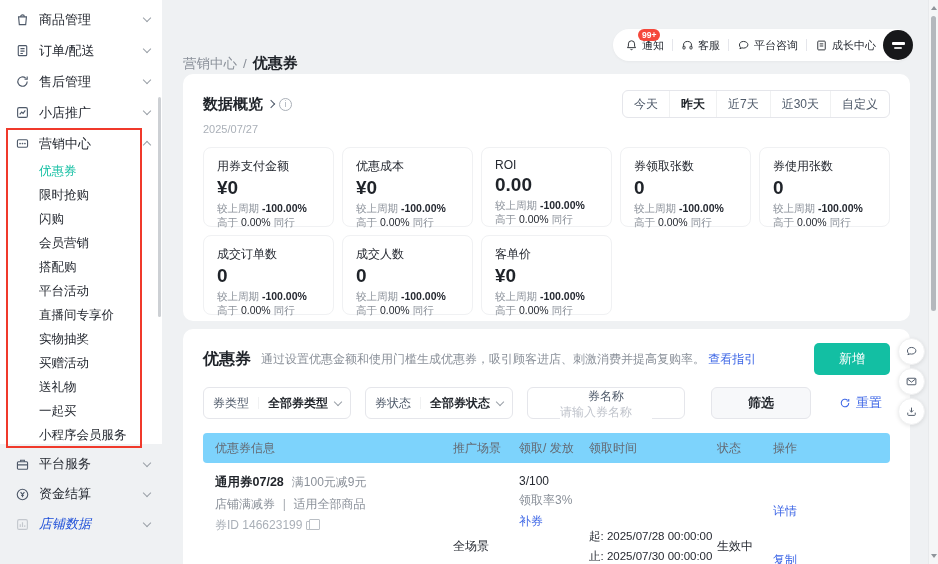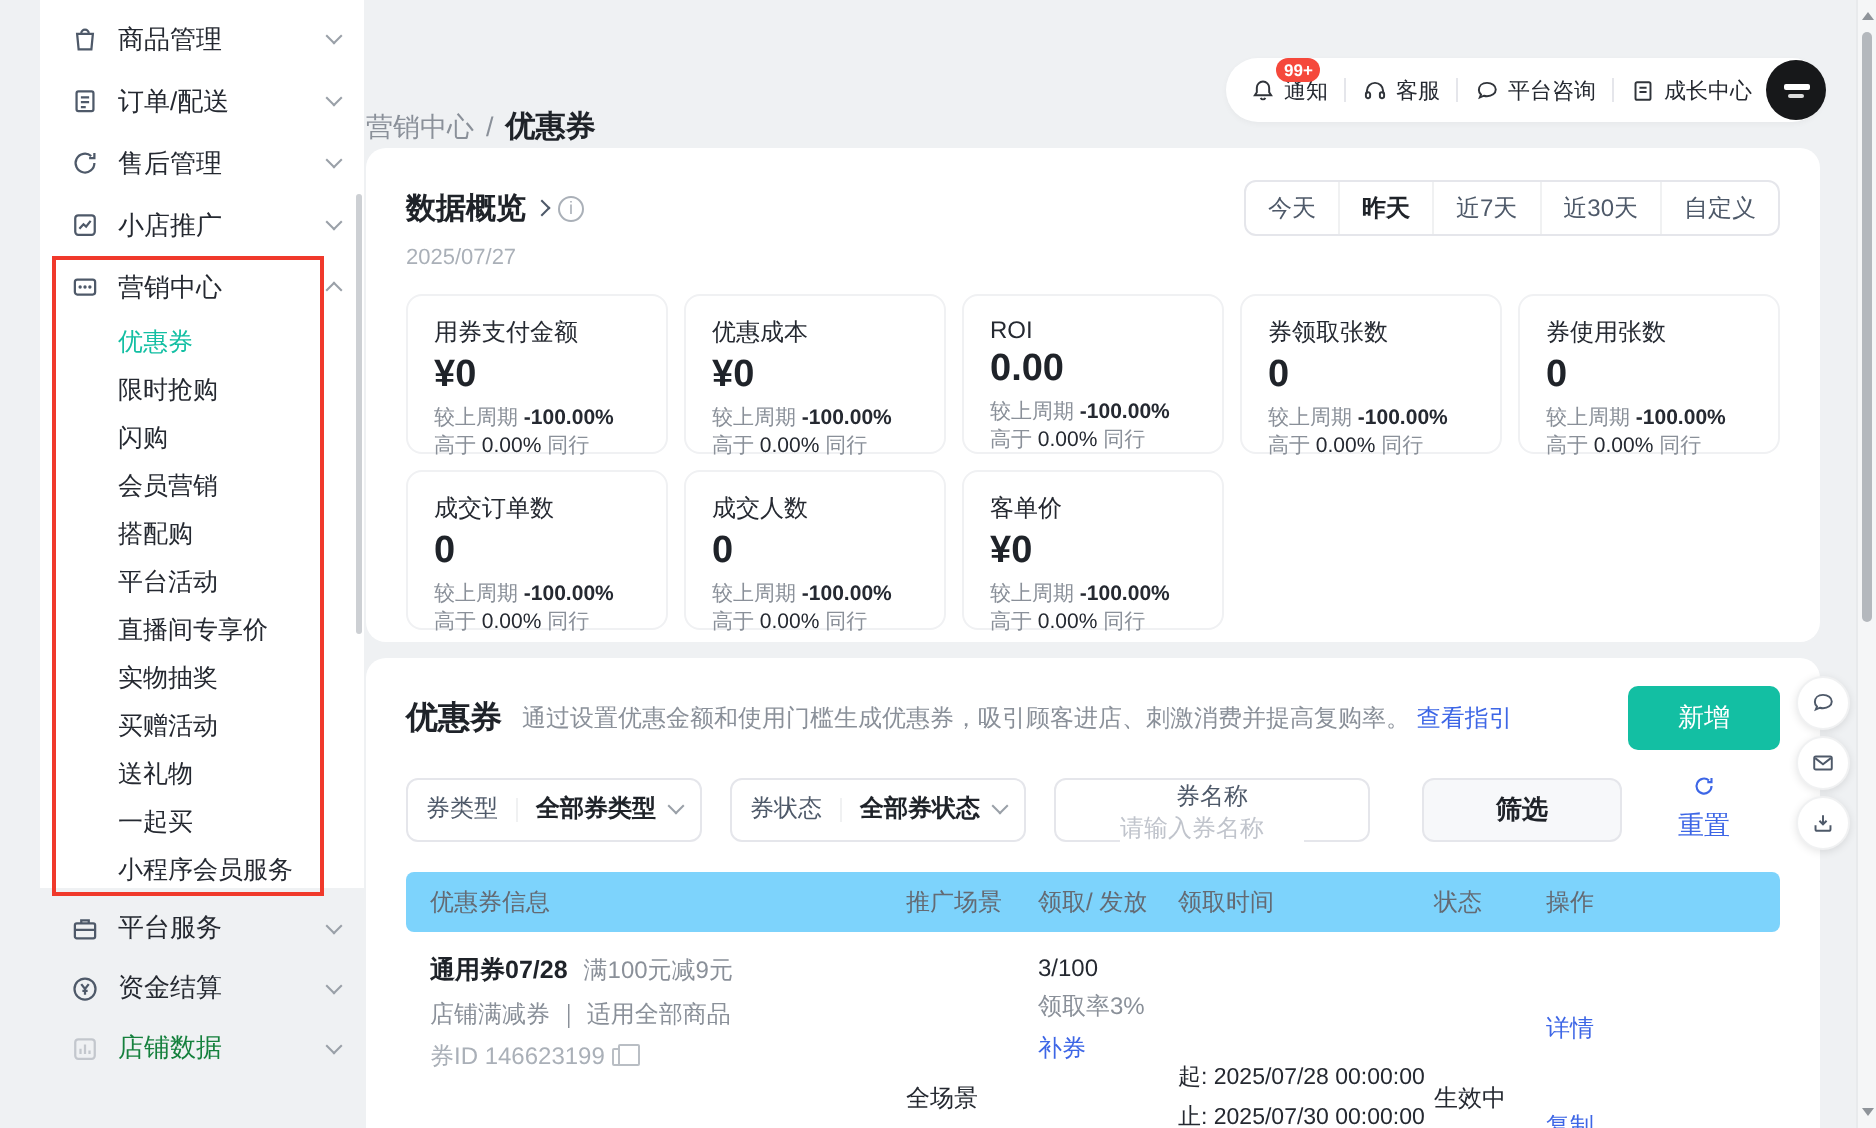--- a/index.html
+++ b/index.html
@@ -3,30 +3,30 @@
 <meta charset="utf-8">
 <style>
   * { margin:0; padding:0; box-sizing:border-box; }
   html,body { width:938px; height:564px; overflow:hidden; }
   body {
     font-family:"Liberation Sans","DejaVu Sans",sans-serif;
     background:#eff1f3; color:#252931; position:relative; font-size:13px;
   }
   svg { display:block; }
   
-  .sidebar { position:absolute; left:0; top:0; width:162px; height:444px; background:#fff; padding-top:4px; z-index:2;margin-left:20px; }
+  .sidebar { position:absolute; left:0; top:0; width:162px; height:444px; background:#fff; padding-top:4px; z-index:2; }
   .side-item { height:31px; display:flex; align-items:center; padding:0 12px 0 15px; cursor:pointer; font-size:13px; color:#252931; }
   .side-item .lbl { margin-left:9px; flex:1; }
   .sicon { width:15px; height:15px; color:#4e5969; flex:0 0 15px; }
   .sicon.faded { color:#c3c7cd; }
   .chev { width:6px; height:6px; border-right:1.2px solid #9aa0a8; border-bottom:1.2px solid #9aa0a8; transform:rotate(45deg); margin-top:-3px; }
   .chev.up { transform:rotate(-135deg); margin-top:3px; }
   .sub-item { height:24px; line-height:24px; padding-left:39px; font-size:12.5px; color:#252931; cursor:pointer; }
   .sub-item.active { color:#13bfa3; }
-  .side-item.disabled, .side-item.disabled .lbl { color:#15803d; }
+  .side-item.disabled, .side-item.disabled .lbl { color:#1d4ed8;font-style:italic; }
   .red-box { position:absolute; left:6px; top:128px; width:136px; height:320px; border:2px solid #f0392b; pointer-events:none; z-index:6; }
   .side-scroll-thumb { position:absolute; right:1px; top:97px; width:3px; height:220px; background:#cdd0d4; border-radius:2px; }
   
   .main { position:absolute; left:162px; top:0; width:766px; height:564px; background:#eff1f3; }
   .content { position:absolute; left:21px; right:18px; top:0; }
   .breadcrumb { padding-top:54px; height:74px; display:flex; align-items:baseline; gap:6px; }
   .breadcrumb .sec, .breadcrumb .sep { color:#8a9099; font-size:13.5px; }
   .breadcrumb .cur { color:#1f2329; font-size:15px; font-weight:bold; }
   
   .topbar { position:absolute; top:29px; right:26px; height:32px; background:#fff; border-radius:17px;
@@ -75,21 +75,21 @@
   .fbox .flabel { color:#4e5969; }
   .fbox .fdiv { width:1px; height:12px; background:#f0f1f2; margin:0 9px; }
   .fbox .fval { color:#1f2329; font-weight:bold; }
   .fbox input { border:none; outline:none; font-size:12px; width:92px; font-family:inherit; color:#1f2329; }
   .fbox input::placeholder { color:#c0c4cc; }
   .fbox .chev { margin-left:auto; }
   .sel { width:148px; } .sel .fval { flex:1; }
   .namebox { width:158px;flex-direction:column; }
   .filter-btn { width:100px; height:32px; border:1px solid #e5e6eb; background:#f7f8fa; border-radius:6px;
                 font-size:13px; font-weight:bold; color:#1f2329; cursor:pointer; margin-left:12px; font-family:inherit; }
-  .reset { margin-left:28px; display:flex; align-items:center; gap:5px; color:#3d66e6; font-size:13px; cursor:pointer;flex-direction:column; }
+  .reset { margin-left:28px; display:flex; align-items:center; gap:5px; color:#3d66e6; font-size:13px; cursor:pointer; }
   .reset svg { width:12px; height:12px; }
   
   .tbl { margin-top:14px; }
   .tbl-grid { display:grid; grid-template-columns:238px 66px 70px 128px 56px 1fr; }
   .tbl-head { background:#7dd3fc; border-radius:4px; height:30px; align-items:center; font-size:12px; color:#646a73; }
   .tbl-head > div { padding-left:12px; }
   .tbl-row { padding:11px 0; border-bottom:1px solid #000000; font-size:12px; }
   .tbl-row > div { padding-left:12px; }
   .cell-center { display:flex; flex-direction:column; justify-content:center; }
   .cp-name-line { display:flex; align-items:baseline; }

